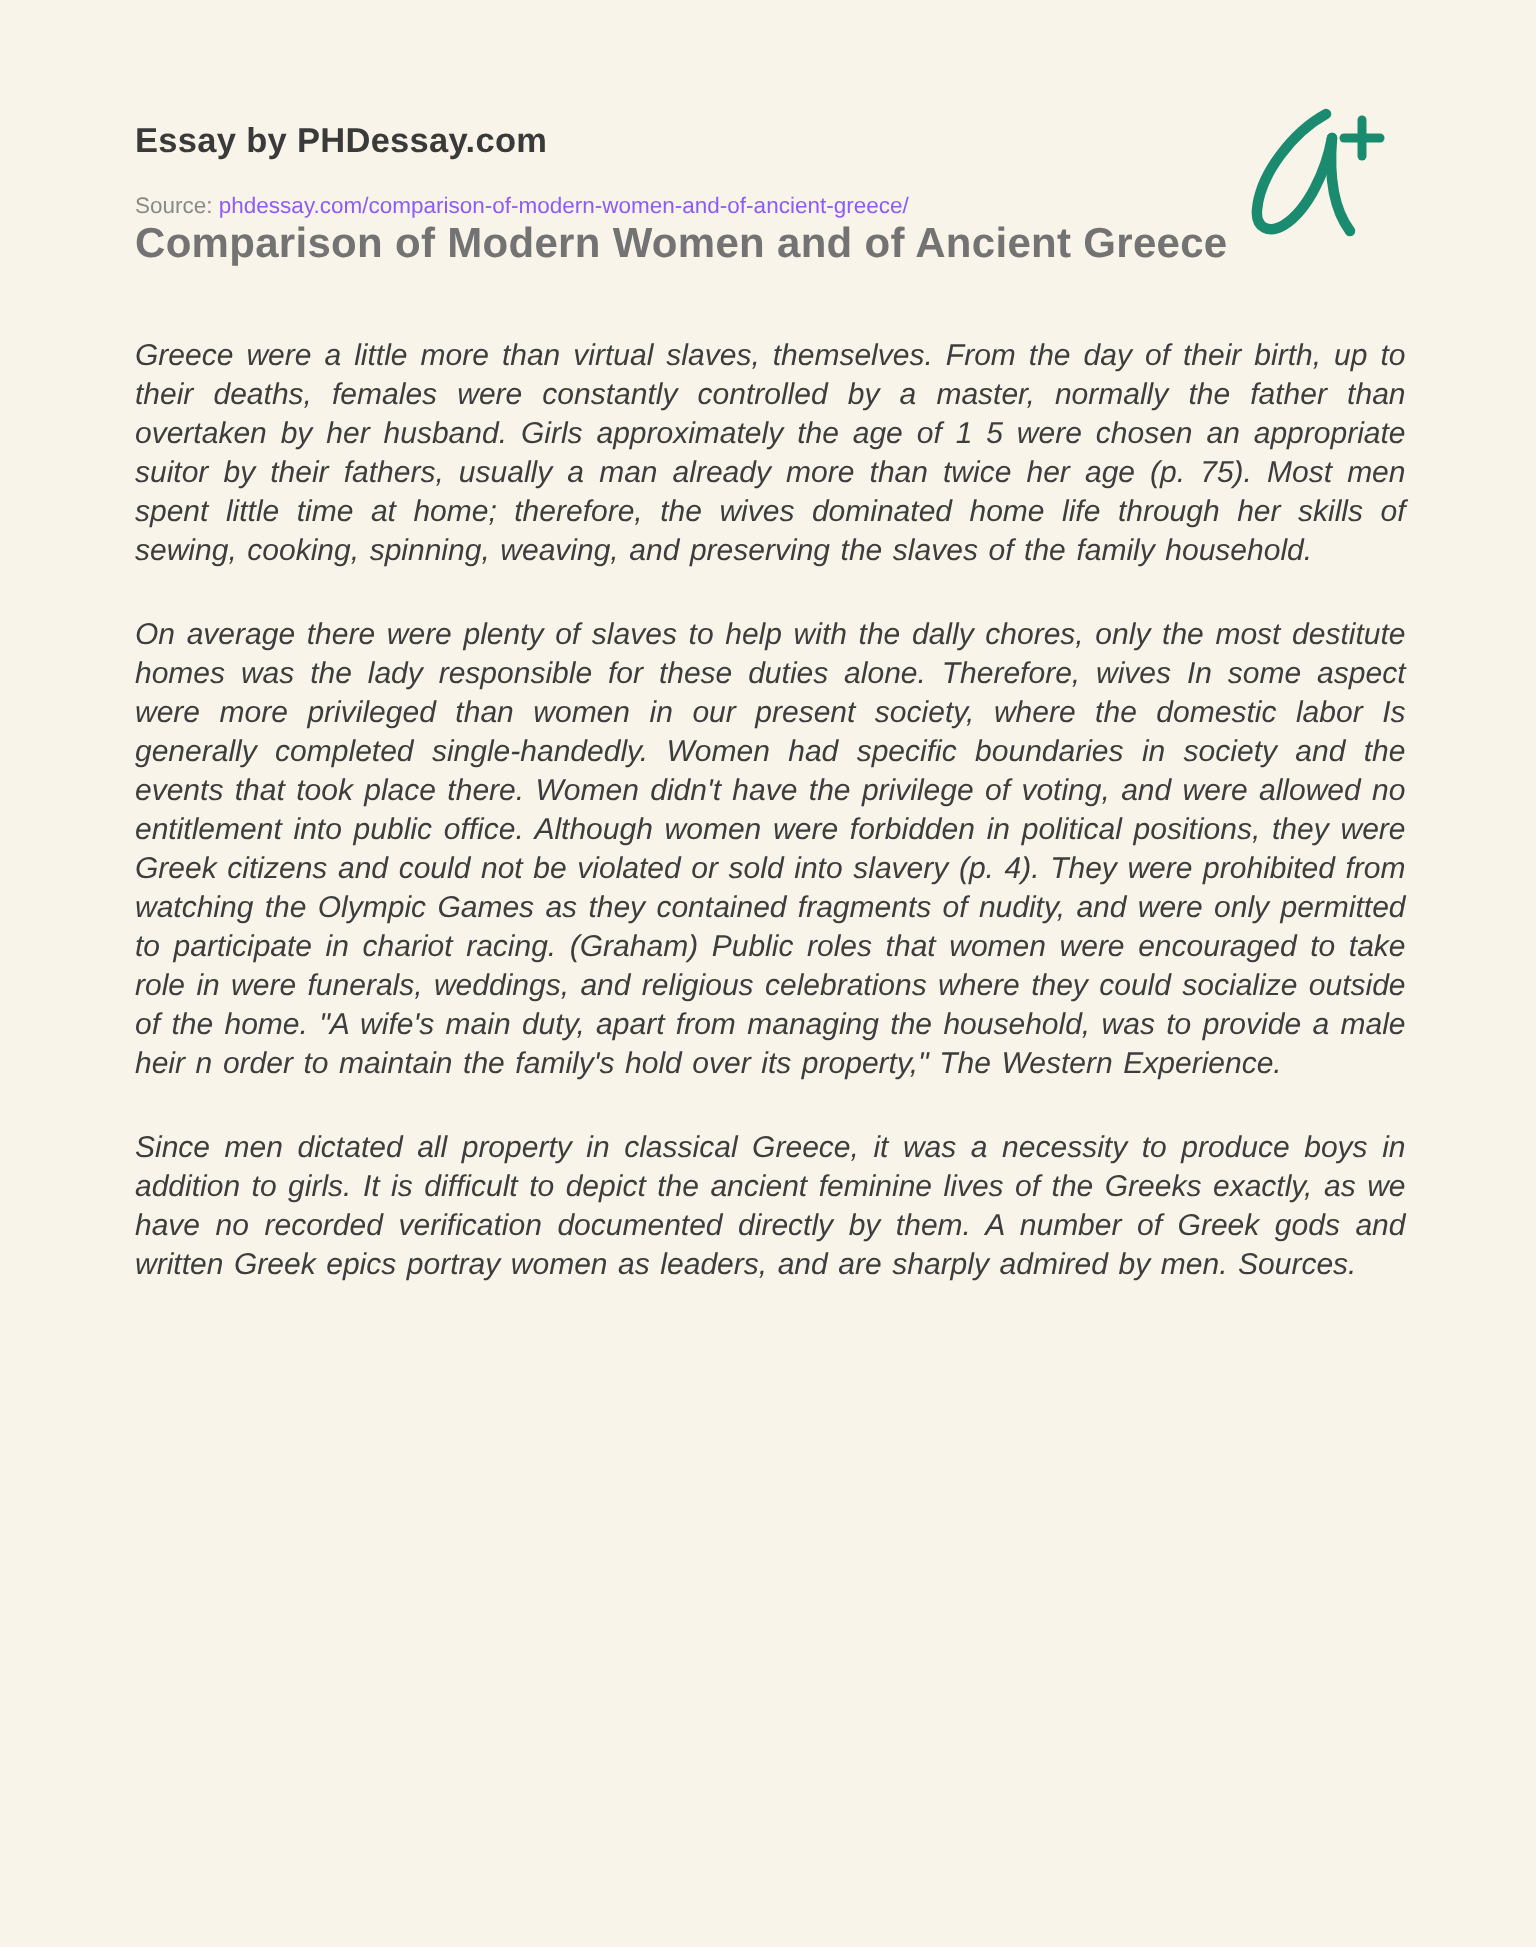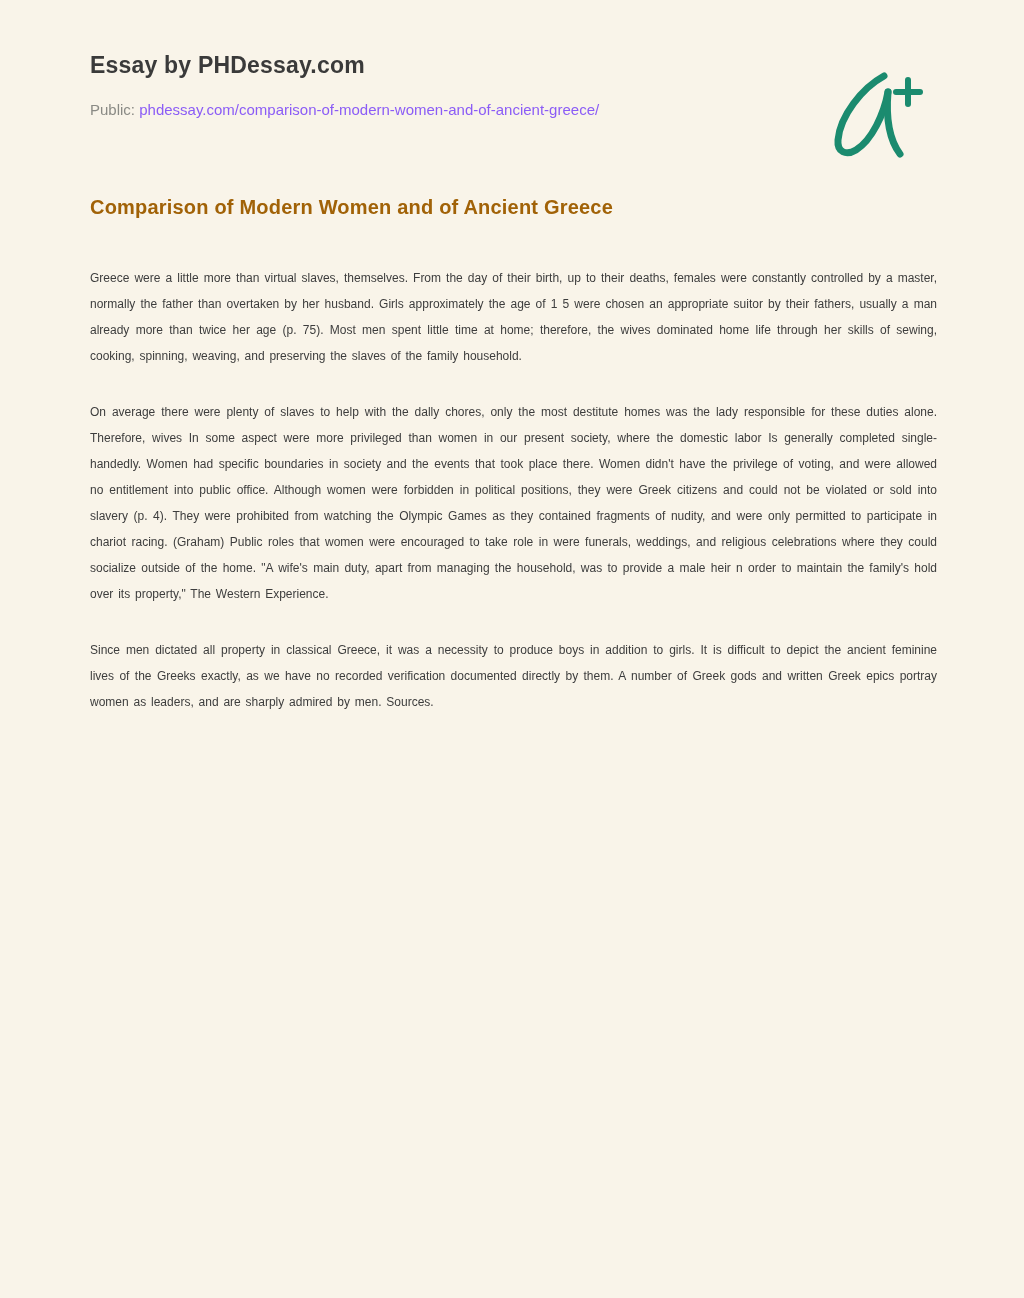--- a/index.html
+++ b/index.html
@@ -16,21 +16,21 @@
     height: 1298px;
     background: #f9f4e9;
   }
   .content {
     position: absolute;
     left: 90px;
     right: 87px;
     top: 0;
   }
   .byline {
-    margin-top: 52px;
+    margin-top: 80px;
     font-size: 23px;
     font-weight: bold;
     color: #3a3a3a;
     letter-spacing: 0.2px;
   }
   .source-line {
     margin-top: 22px;
     font-size: 15px;
     color: #8a8a85;
   }
@@ -42,36 +42,36 @@
   .logo {
     position: absolute;
     top: 58px;
     right: 92px;
     width: 110px;
     height: 110px;
     color: #1b8b6f;
   }
   .logo svg { width: 100%; height: 100%; }
   .title {
-    margin-top: 78px;
-    font-size: 20px;
+    font-size: 28px;
     font-weight: bold;
-    color: #a16207;
+    color: #737373;
     letter-spacing: 0.2px;
   }
   .body-text {
     margin-top: 46px;
   }
   .body-text p {
-    font-size: 12px;
+    font-size: 20px;
     line-height: 26px;
     color: #3d3d3d;
     text-align: justify;
     margin-bottom: 30px;
     word-spacing: 1.5px;
+    font-style: italic;
   }
 </style>
 </head>
 <body>
 
 <div class="page">
 
   <div class="logo" aria-hidden="true">
     <svg viewBox="0 0 110 110" fill="none" stroke="#1b8b6f" stroke-linecap="round">
 
@@ -80,21 +80,21 @@
 
       <path d="M86 22 L 86 46" stroke-width="6"></path>
       <path d="M74 34 L 98 34" stroke-width="6"></path>
     </svg>
   </div>
 
   <div class="content">
     <div class="byline">Essay by PHDessay.com</div>
 
     <div class="source-line">
-      <span>Public:</span>
+      <span>Source:</span>
       <a href="#">phdessay.com/comparison-of-modern-women-and-of-ancient-greece/</a>
     </div>
 
     <h1 class="title">Comparison of Modern Women and of Ancient Greece</h1>
 
     <div class="body-text">
       <p>Greece were a little more than virtual slaves, themselves. From the day of their birth, up to their deaths, females were constantly controlled by a master, normally the father than overtaken by her husband. Girls approximately the age of 1 5 were chosen an appropriate suitor by their fathers, usually a man already more than twice her age (p. 75). Most men spent little time at home; therefore, the wives dominated home life through her skills of sewing, cooking, spinning, weaving, and preserving the slaves of the family household.</p>
       <p>On average there were plenty of slaves to help with the dally chores, only the most destitute homes was the lady responsible for these duties alone. Therefore, wives In some aspect were more privileged than women in our present society, where the domestic labor Is generally completed single-handedly. Women had specific boundaries in society and the events that took place there. Women didn't have the privilege of voting, and were allowed no entitlement into public office. Although women were forbidden in political positions, they were Greek citizens and could not be violated or sold into slavery (p. 4). They were prohibited from watching the Olympic Games as they contained fragments of nudity, and were only permitted to participate in chariot racing. (Graham) Public roles that women were encouraged to take role in were funerals, weddings, and religious celebrations where they could socialize outside of the home. "A wife's main duty, apart from managing the household, was to provide a male heir n order to maintain the family's hold over its property," The Western Experience.</p>
       <p>Since men dictated all property in classical Greece, it was a necessity to produce boys in addition to girls. It is difficult to depict the ancient feminine lives of the Greeks exactly, as we have no recorded verification documented directly by them. A number of Greek gods and written Greek epics portray women as leaders, and are sharply admired by men. Sources.</p>
     </div>

